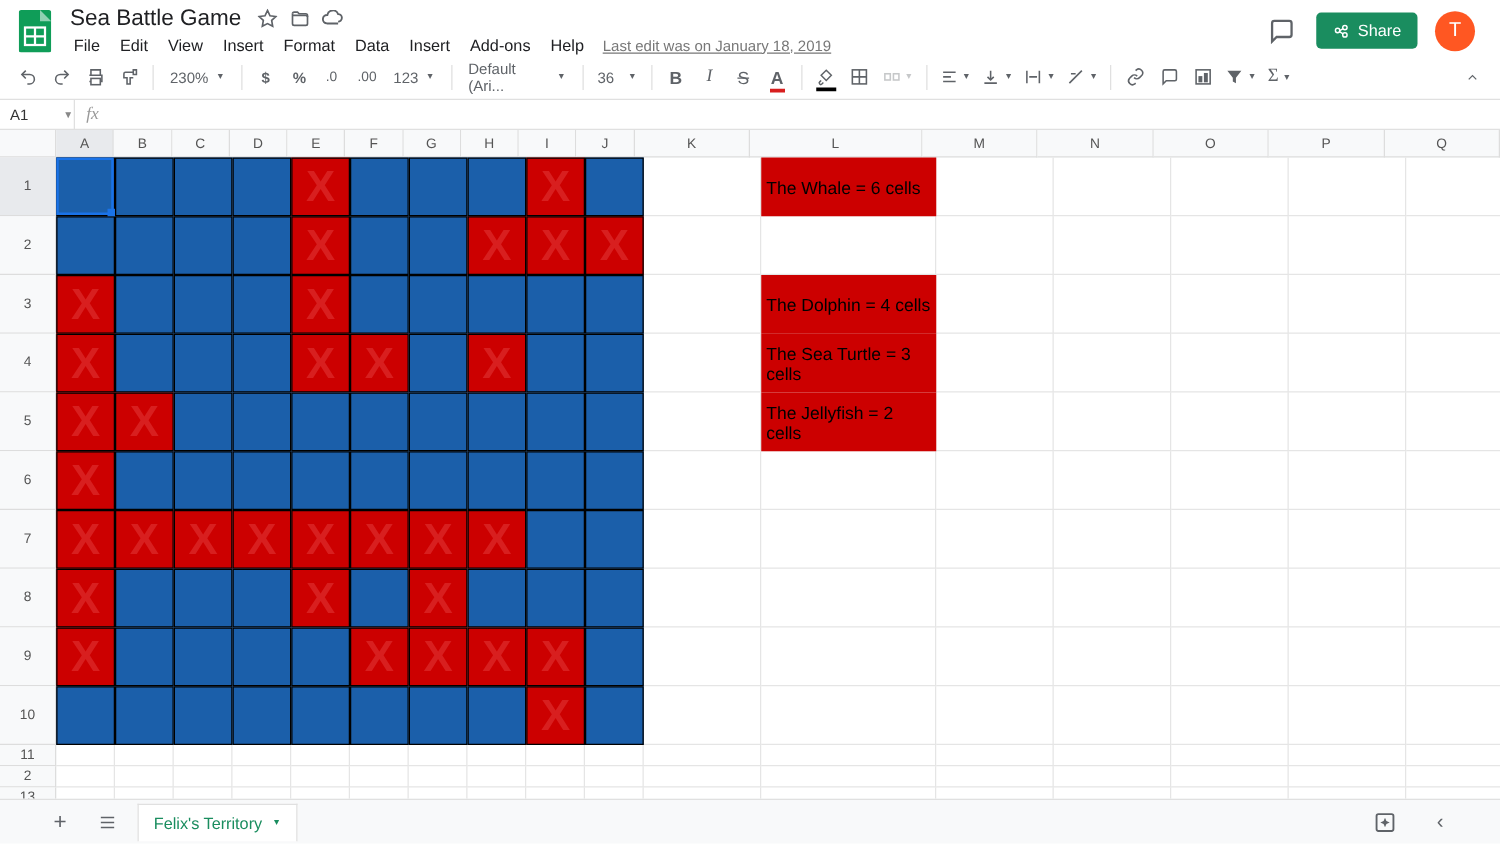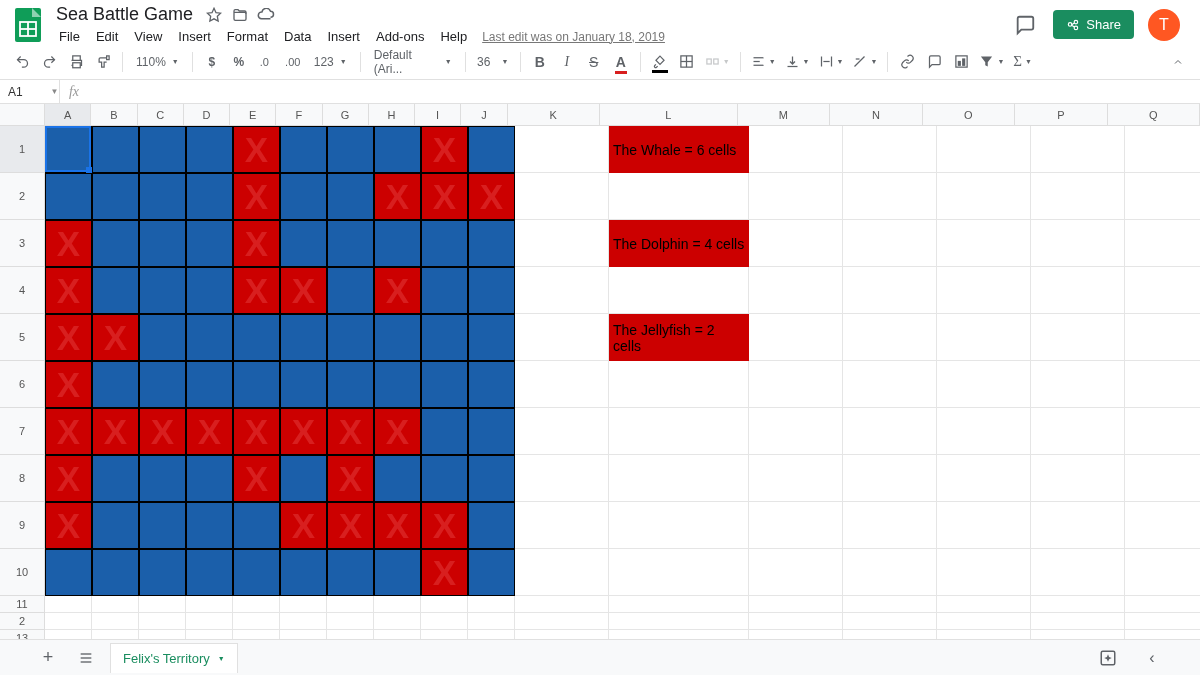--- a/index.html
+++ b/index.html
@@ -154,21 +154,21 @@
       </svg>
     </div>
   <div class="tb-btn">
       <svg width="15" height="15" viewBox="0 0 24 24" fill="none" stroke="#5f6368" stroke-width="2">
         <path d="M17 3h4v6h-4z"></path>
         <path d="M17 6H7a2 2 0 0 0-2 2v5h4v8h4v-8h4"></path>
       </svg>
     </div>
   <div class="tb-sep"></div>
   <div class="tb-text">
-      <span>110%</span>
+      <span>230%</span>
       <span class="tb-chev">▼</span>
     </div>
   <div class="tb-sep"></div>
   <div class="tb-btn" style="font-weight:700;">$</div>
   <div class="tb-btn" style="font-weight:700;">%</div>
   <div class="tb-btn" style="font-size:11px;">.0&nbsp;</div>
   <div class="tb-btn" style="font-size:11px;">.00</div>
   <div class="tb-text">123<span class="tb-chev">▼</span></div>
   <div class="tb-sep"></div>
   <div class="tb-text" style="width:90px;">
@@ -636,20 +636,21 @@
         <div class="bc"></div>
         <div class="bc"></div>
         <div class="bc"></div>
         <div class="bc"></div>
         <div class="bc hit">X</div>
         <div class="bc"></div>
       </div>
       <div class="active-cell" style="left: 0px; top: 0px; width: 46px; height: 46px;"></div>
       <div class="legend" style="left: 564px; top: 0px; width: 140px; height: 47px;">The Whale = 6 cells</div>
       <div class="legend" style="left: 564px; top: 94px; width: 140px; height: 47px;">The Dolphin = 4 cells</div>
+      <div class="legend" style="left: 564px; top: 141px; width: 140px; height: 47px;">The Sea Turtle = 3 cells</div>
       <div class="legend" style="left: 564px; top: 188px; width: 140px; height: 47px;">The Jellyfish = 2 cells</div>
     </div>
 </div>
 
 <div class="sheet-bar">
   <div class="sb-btn">+</div>
   <div class="sb-btn">
       <svg width="16" height="16" viewBox="0 0 24 24" fill="none" stroke="#5f6368" stroke-width="2">
         <line x1="4" y1="6" x2="20" y2="6"></line>
         <line x1="4" y1="12" x2="20" y2="12"></line>

